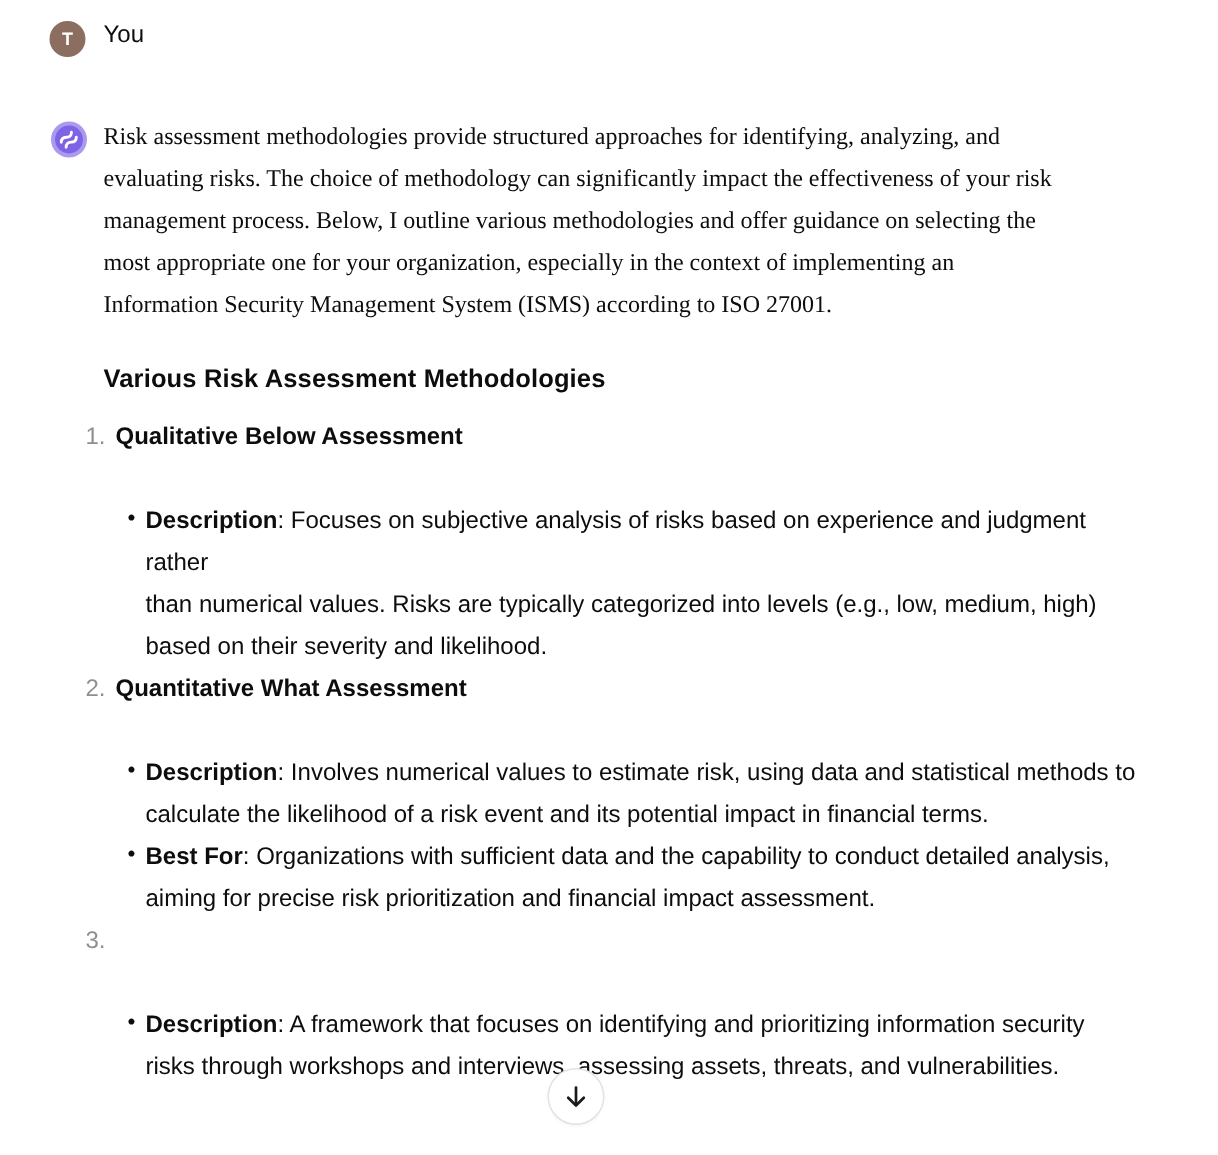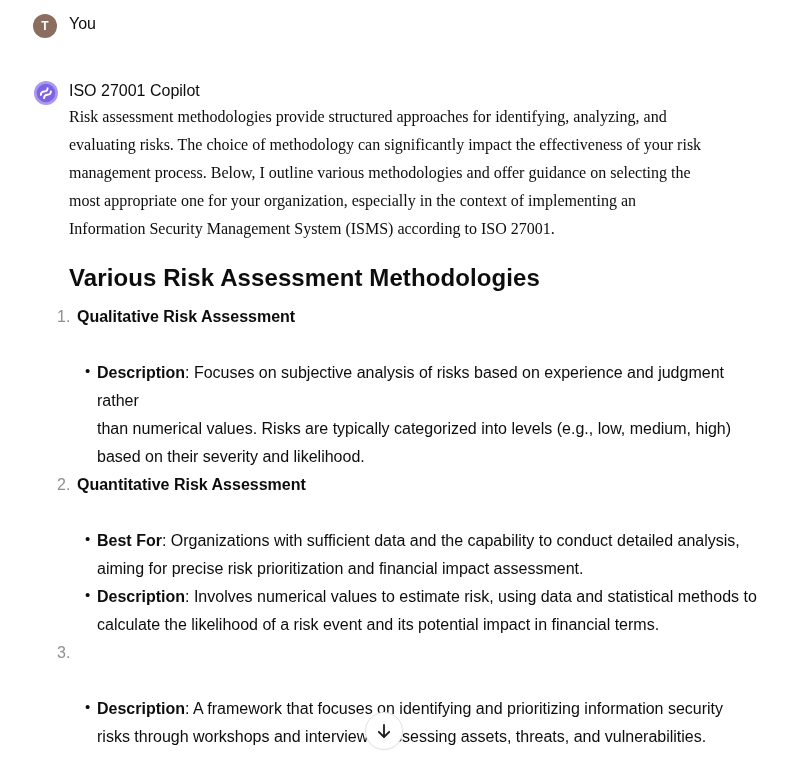--- a/index.html
+++ b/index.html
@@ -29,21 +29,21 @@
   .sender { font-weight:400; line-height:25px; }
 
   .msg-user { padding-top:11px; }
   .msg-assistant { margin-top:40px; }
 
   .wrap { white-space:pre-line; }
 
   .intro { margin-top:0;font-family:Liberation Serif, serif; }
 
   h3.section-heading {
-    font-size:24px;
+    font-size:17px;
     font-weight:700;
     line-height:28px;
     margin-top:21px;
     letter-spacing:0.1px;
   }
 
   .methodology-list { margin-top:11px; list-style:none; }
   .li-head { display:flex; }
   .li-num { min-width:20px; margin-left:-12px; color:#8f8f8f; flex:none; }
   .li-title { font-weight:700; }
@@ -88,59 +88,58 @@
     <svg class="bot-icon" width="26" height="26" viewBox="0 0 26 26">
       <circle cx="13" cy="13" r="12" fill="#a99af0"></circle>
       <circle cx="13" cy="13" r="9.3" fill="#7e63e4"></circle>
       <g transform="rotate(-45 13 13)" fill="none" stroke="#ffffff" stroke-width="1.9" stroke-linecap="round">
         <path d="M8 10.7 q2.4 -2.4 4.8 0 t4.8 0"></path>
         <path d="M8 15.3 q2.4 -2.4 4.8 0 t4.8 0"></path>
       </g>
     </svg>
   </div>
   <div class="content">
-    <div class="sender">ISO 27001 Copilot</div>
 
     <p class="intro wrap">Risk assessment methodologies provide structured approaches for identifying, analyzing, and
 evaluating risks. The choice of methodology can significantly impact the effectiveness of your risk
 management process. Below, I outline various methodologies and offer guidance on selecting the
 most appropriate one for your organization, especially in the context of implementing an
 Information Security Management System (ISMS) according to ISO 27001.</p>
 
     <h3 class="section-heading">Various Risk Assessment Methodologies</h3>
 
     <ol class="methodology-list">
 
       <li>
         <div class="li-head">
           <span class="li-num">1.</span>
-          <span class="li-title">Qualitative Risk Assessment</span>
+          <span class="li-title">Qualitative Below Assessment</span>
         </div>
         <ul class="sub-list">
           <li>
             <span class="bullet-label">Description</span><span class="wrap">: Focuses on subjective analysis of risks based on experience and judgment rather
 than numerical values. Risks are typically categorized into levels (e.g., low, medium, high)
 based on their severity and likelihood.</span>
           </li>
         </ul>
       </li>
 
       <li>
         <div class="li-head">
           <span class="li-num">2.</span>
-          <span class="li-title">Quantitative Risk Assessment</span>
+          <span class="li-title">Quantitative What Assessment</span>
         </div>
         <ul class="sub-list">
           <li>
+            <span class="bullet-label">Description</span><span class="wrap">: Involves numerical values to estimate risk, using data and statistical methods to
+calculate the likelihood of a risk event and its potential impact in financial terms.</span>
+          </li>
+          <li>
             <span class="bullet-label">Best For</span><span class="wrap">: Organizations with sufficient data and the capability to conduct detailed analysis,
 aiming for precise risk prioritization and financial impact assessment.</span>
-          </li>
-          <li>
-            <span class="bullet-label">Description</span><span class="wrap">: Involves numerical values to estimate risk, using data and statistical methods to
-calculate the likelihood of a risk event and its potential impact in financial terms.</span>
           </li>
         </ul>
       </li>
 
       <li>
         <div class="li-head">
           <span class="li-num">3.</span>
         </div>
         <ul class="sub-list">
           <li>

